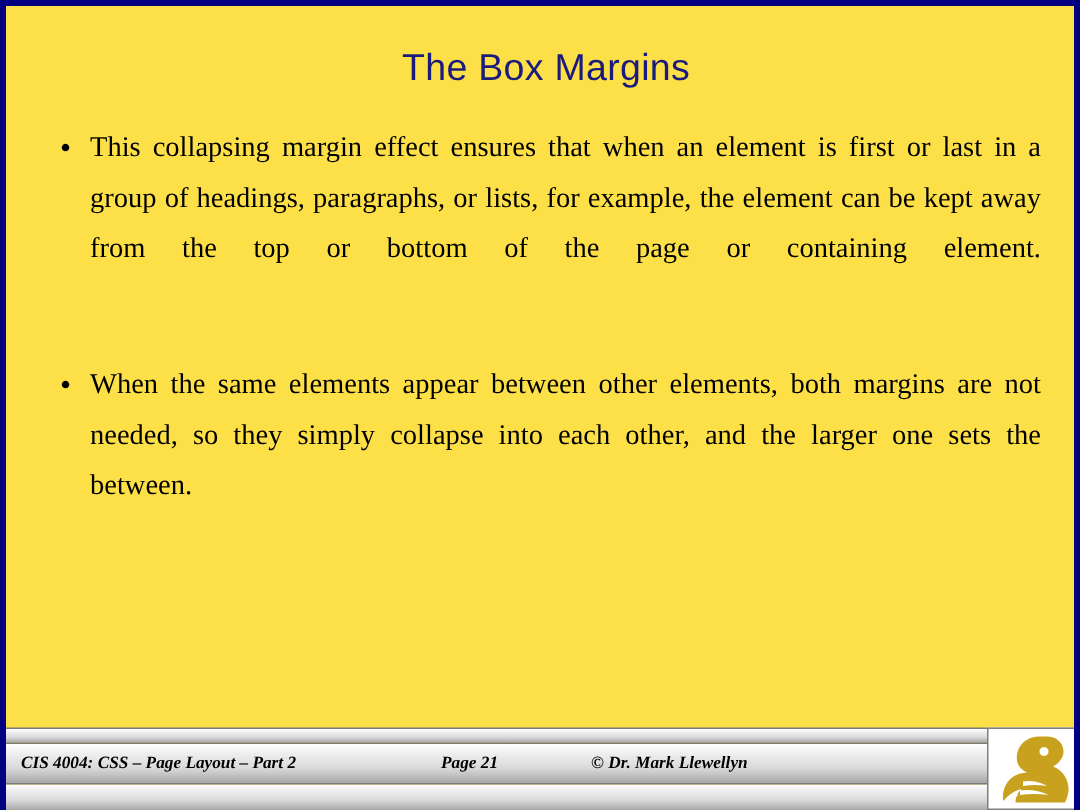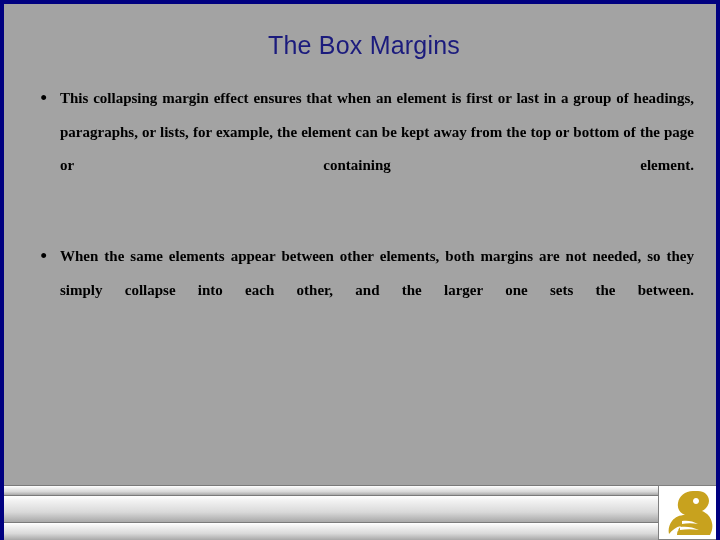--- a/index.html
+++ b/index.html
@@ -8,21 +8,21 @@
     background: #ffffff;
   }
   body {
     font-family: "Liberation Serif", "DejaVu Serif", serif;
   }
 
   #slide {
     position: relative;
     width: 720px;
     height: 540px;
-    background: #a3a3a3;
+    background: #fde047;
     overflow: hidden;
     box-sizing: border-box;
     border-top: 4px solid #000080;
     border-left: 4px solid #000080;
     border-right: 4px solid #000080;
   }
 
   
   #title {
     position: absolute;
@@ -58,27 +58,26 @@
     font-size: 21px;
     line-height: 33.5px;
     color: #000000;
     text-align: left;
     padding-left: 6px;
     box-sizing: border-box;
   }
 
   .bullet-text {
     flex: 1 1 auto;
-    font-size: 15px;
+    font-size: 19px;
     line-height: 33.5px;
     color: #000000;
     text-align: justify;
     text-justify: inter-word;
     hyphens: none;
-    font-weight: bold;
   }
   
   .bullet-text::after {
     content: "";
     display: inline-block;
     width: 100%;
   }
 
   
   #footer {
@@ -158,20 +157,25 @@
     </div>
 
   </div>
 
   <div id="footer">
 
     <div class="fbar" id="fbar-top"></div>
     <div class="fbar" id="fbar-mid"></div>
     <div class="fbar" id="fbar-bottom"></div>
 
+    <div id="footer-text-row">
+      <span id="footer-course">CIS 4004: CSS – Page Layout – Part 2</span>
+      <span id="footer-page">Page 21</span>
+      <span id="footer-copy">© Dr. Mark Llewellyn</span>
+    </div>
 
     <div id="logo-box">
       <svg width="54" height="50" viewBox="0 0 54 50">
         <g fill="#C8A21E">
           <path d="M30 3 C22 3 16 8 15 15 C14 21 17 25 22 27 C17 27 12 29 9 33
                    C6 37 5 42 6 46 C9 42 13 39 18 38 C15 41 14 44 14 47
                    L47 47 C49 43 50 39 49 35 C48 29 44 25 39 23
                    C43 21 46 17 46 13 C46 7 41 3 35 3 Z"></path>
         </g>
         <g fill="#ffffff">

